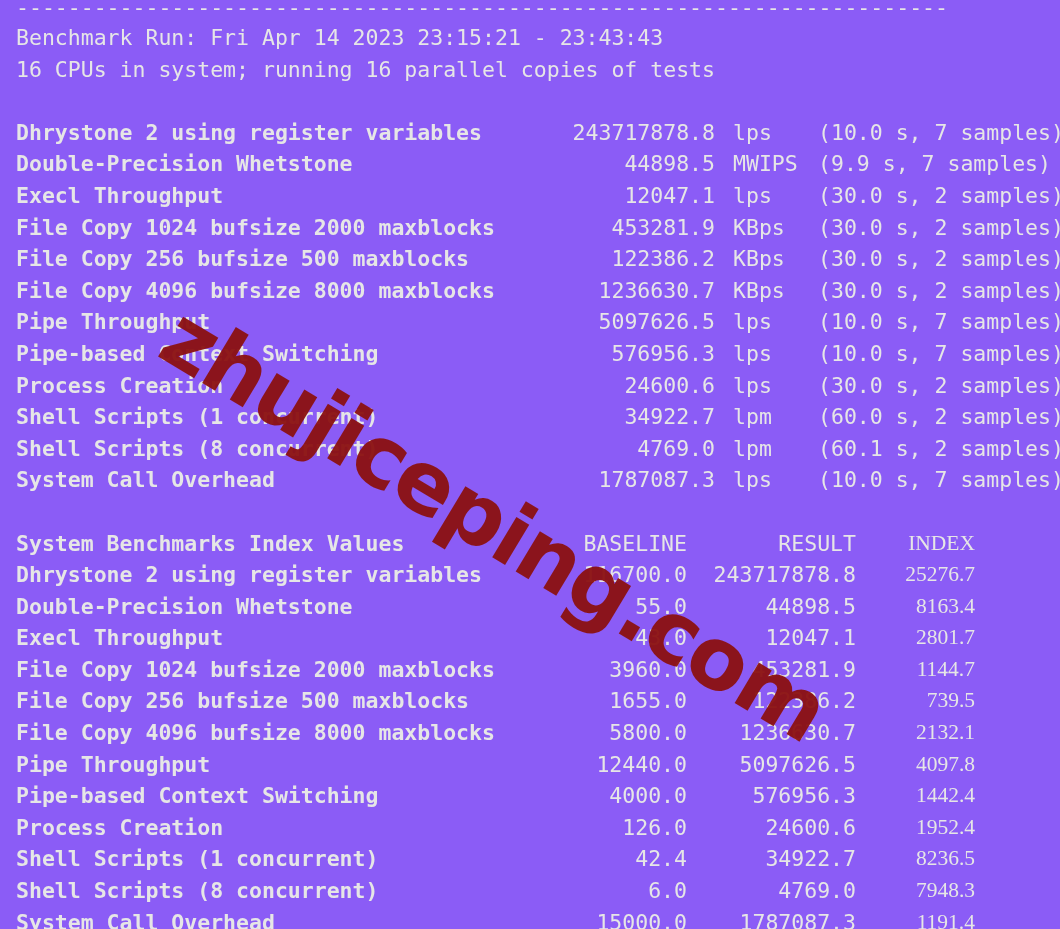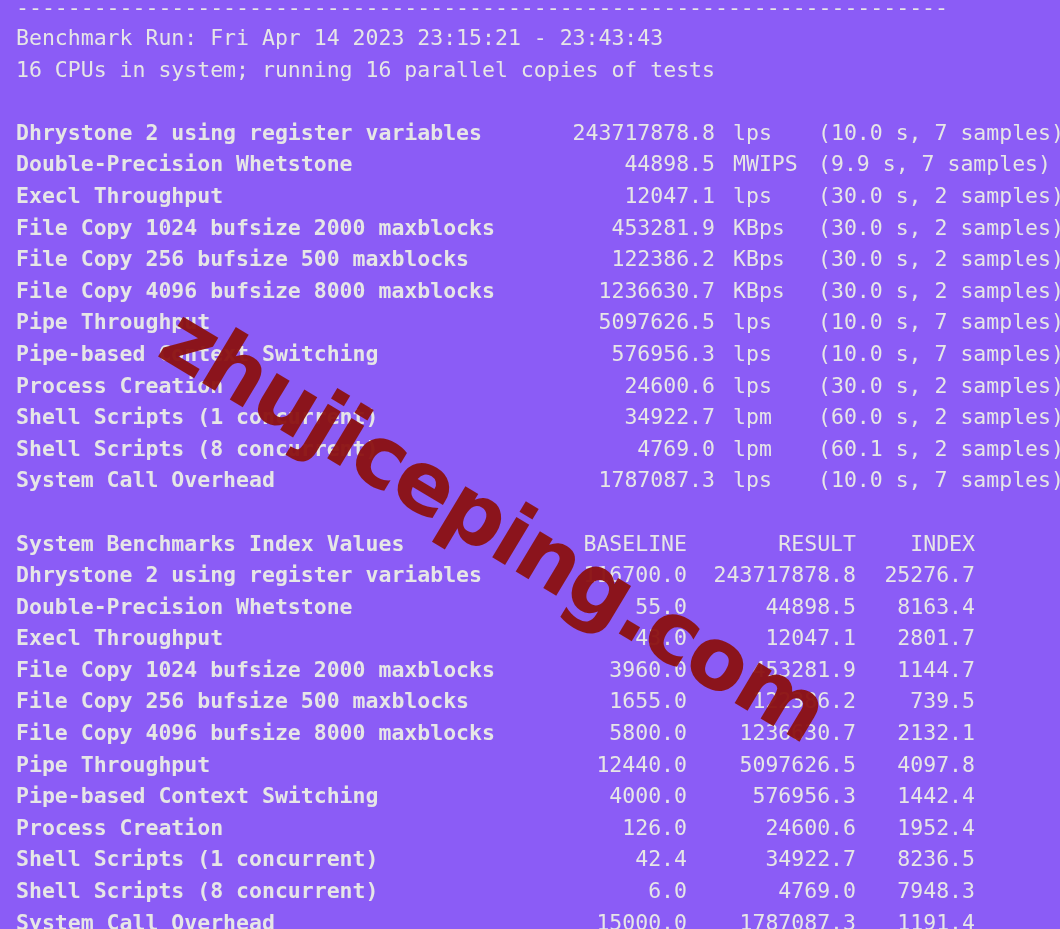--- a/index.html
+++ b/index.html
@@ -78,21 +78,21 @@
     font-weight: bold;
   }
   
   .v-value  { right: 337px; text-align: right; }
   .v-unit   { left: 714px;  text-align: left; margin-left: 11px;  }
   .v-samp   { left: 810px;  text-align: center;  }
 
   
   .c-base   { right: 365px; text-align: center; }
   .c-result { right: 196px; text-align: left; }
-  .c-index  { right: 77px;  text-align: right; }
+  .c-index  { right: 77px;  text-align: right; font-family: Liberation Serif, serif; }
 
   
   #watermark {
     position: absolute;
     left: 196px;
     top: 286px;
     z-index: 5;
     pointer-events: none;
     transform: rotate(31deg);
     transform-origin: left top;

